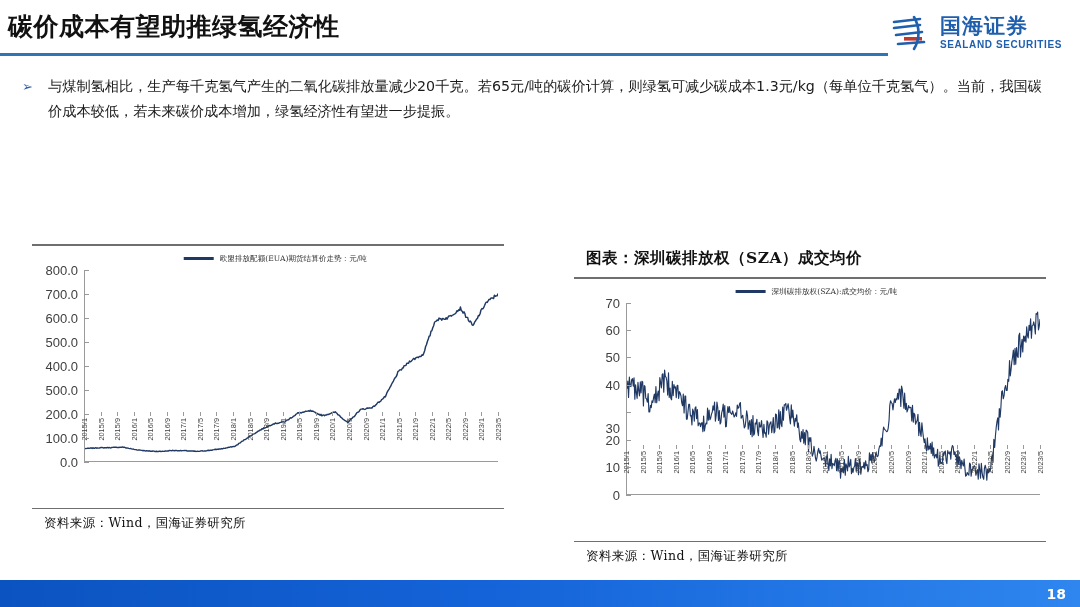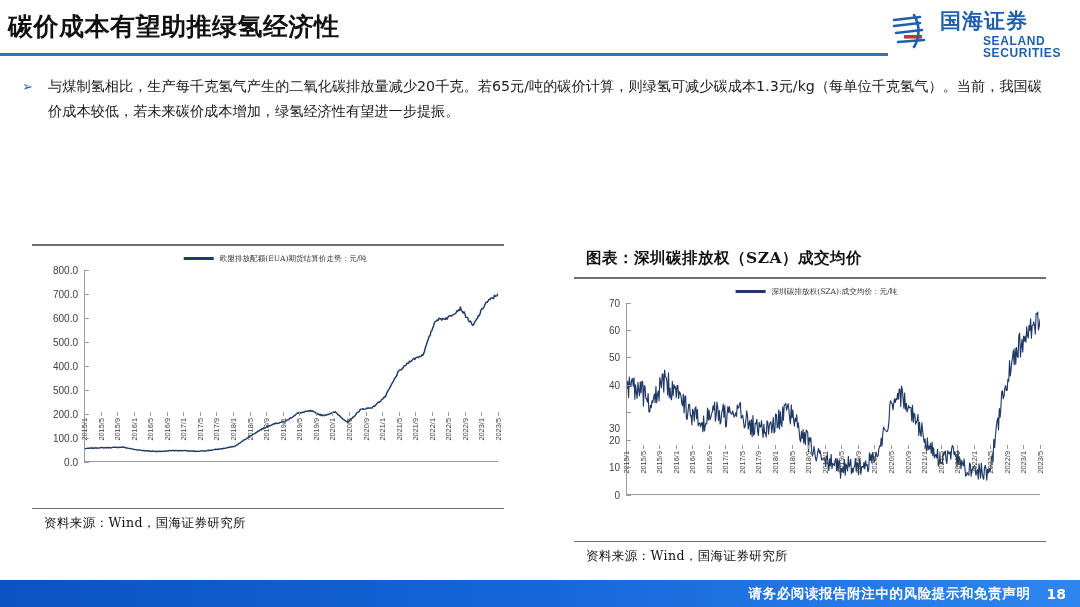--- a/index.html
+++ b/index.html
@@ -18,31 +18,30 @@
     position:absolute;left:8px;top:10px;
     font-family:"DejaVu Sans","Liberation Sans",sans-serif;
     font-size:25px;font-weight:bold;color:#111111;letter-spacing:.5px;
     white-space:nowrap;
   }
   .title-rule{
     position:absolute;left:0;top:53px;width:888px;height:3px;
     background:#2e75b6;
   }
   .logo{position:absolute;right:10px;top:11px;width:180px;height:44px;
-        display:flex;gap:8px;}
+        display:flex;align-items:center;gap:8px;}
   .logo-mark{width:42px;height:40px;position:relative;flex:0 0 auto;}
   .logo-text{display:flex;flex-direction:column;line-height:1;}
   .logo-cn{
     font-family:"DejaVu Sans","Liberation Sans",sans-serif;
     font-size:21px;font-weight:bold;color:#1f5fae;letter-spacing:1px;
   }
   .logo-en{
-    font-size:12px;font-weight:bold;color:#1f5fae;letter-spacing:.6px;
+    font-size:10px;font-weight:bold;color:#1f5fae;letter-spacing:.6px;
     margin-top:3px;
-    margin-left:43px;
   }
 
   
   .bullet-row{position:absolute;left:18px;top:74px;width:1040px;display:flex;}
   .bullet-mark{
     flex:0 0 auto;width:26px;color:#2e5fa3;font-size:13px;line-height:25px;
     text-align:left;padding-left:4px;
   }
   .bullet-text{
     flex:1 1 auto;
@@ -78,21 +77,21 @@
   .legend-label{
     font-family:"DejaVu Serif","Liberation Serif",serif;
     font-size:7.6px;color:#333;
   }
   .plot-wrap{position:absolute;left:0;top:24px;right:6px;bottom:46px;}
   .y-axis{
     position:absolute;left:0;top:0;bottom:0;width:52px;
   }
   .y-tick{
     position:absolute;right:6px;transform:translateY(-50%);
-    font-size:10px;color:#404040;text-align:right;white-space:nowrap;
+    font-size:13px;color:#404040;text-align:right;white-space:nowrap;
     font-family:"Liberation Sans",sans-serif;
   }
   .plot-area{
     position:absolute;left:52px;right:0;top:0;bottom:0;
     border-left:1px solid #9a9a9a;border-bottom:1px solid #9a9a9a;
   }
   .plot-area svg{display:block;width:100%;height:100%;}
   .x-labels{
     position:absolute;left:52px;right:0;bottom:0;height:46px;
   }
@@ -342,17 +341,16 @@
           <div class="ymark" style="position: absolute; left: 52px; top: 14.2857%; width: 5px; height: 1px; background: rgb(154, 154, 154);"></div>
           <div class="ymark" style="position: absolute; left: 52px; top: 0%; width: 5px; height: 1px; background: rgb(154, 154, 154);"></div>
         </div>
     </div>
 
     <div class="panel-rule bottom"></div>
     <div class="panel-source">资料来源：Wind，国海证券研究所</div>
   </div>
 
   <div class="footer">
-    <span class="footer-note">请务必阅读报告附注中的风险提示和免责声明</span>
     <span class="footer-page">18</span>
   </div>
 
 </div>
 
 </body></html>

